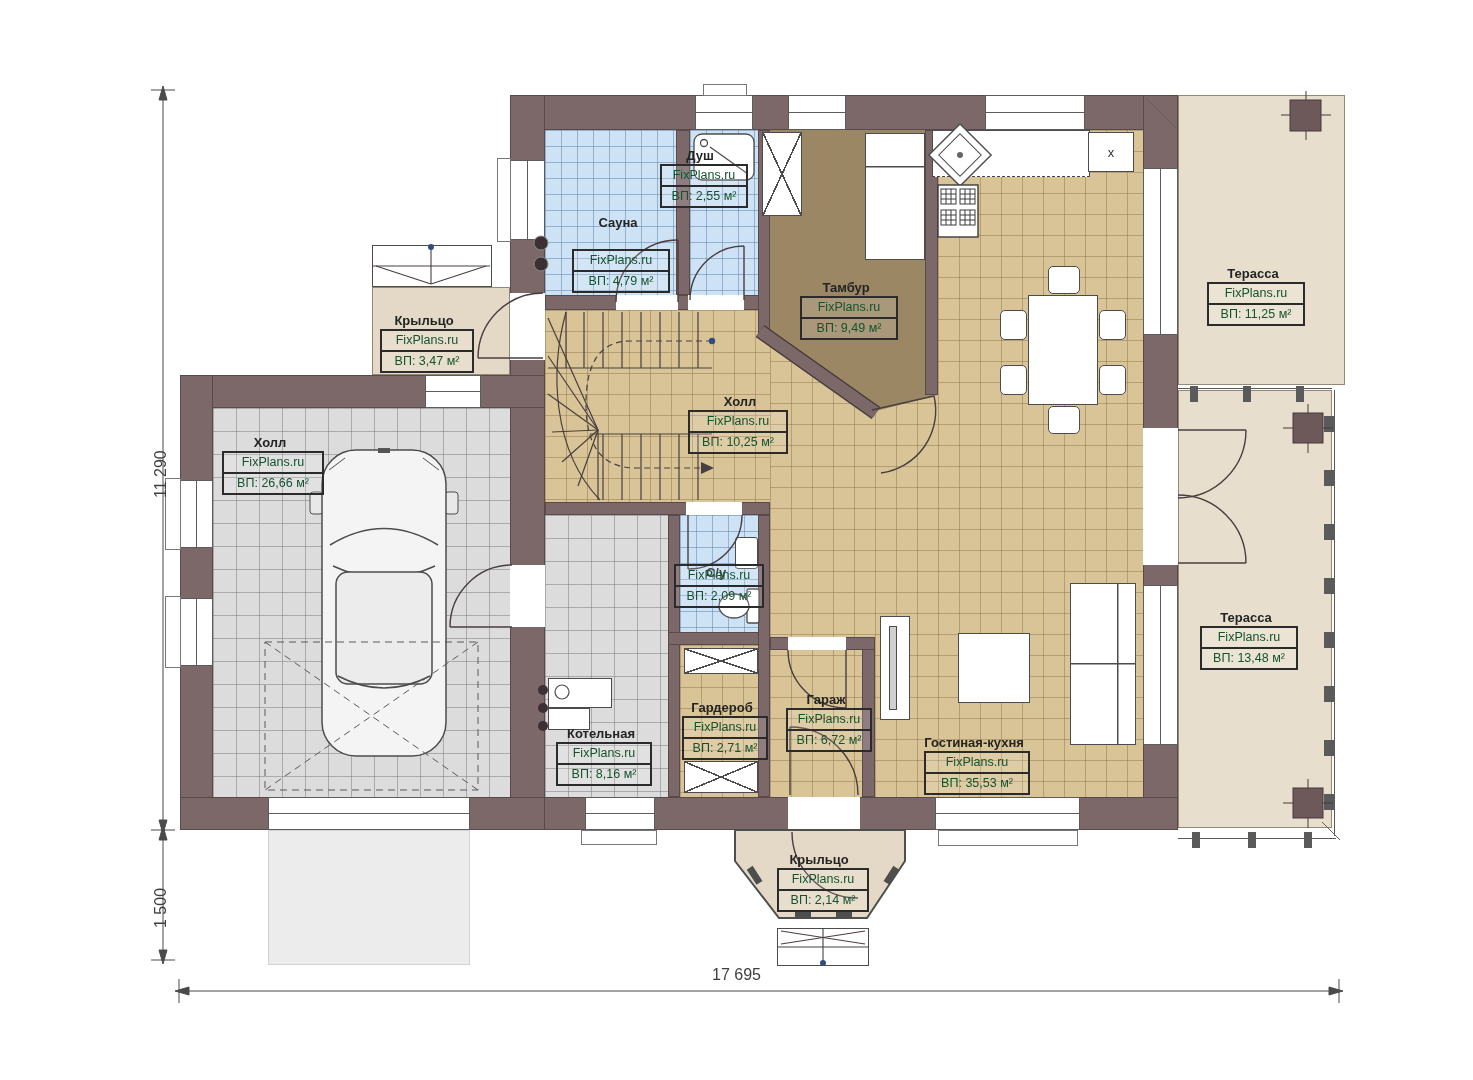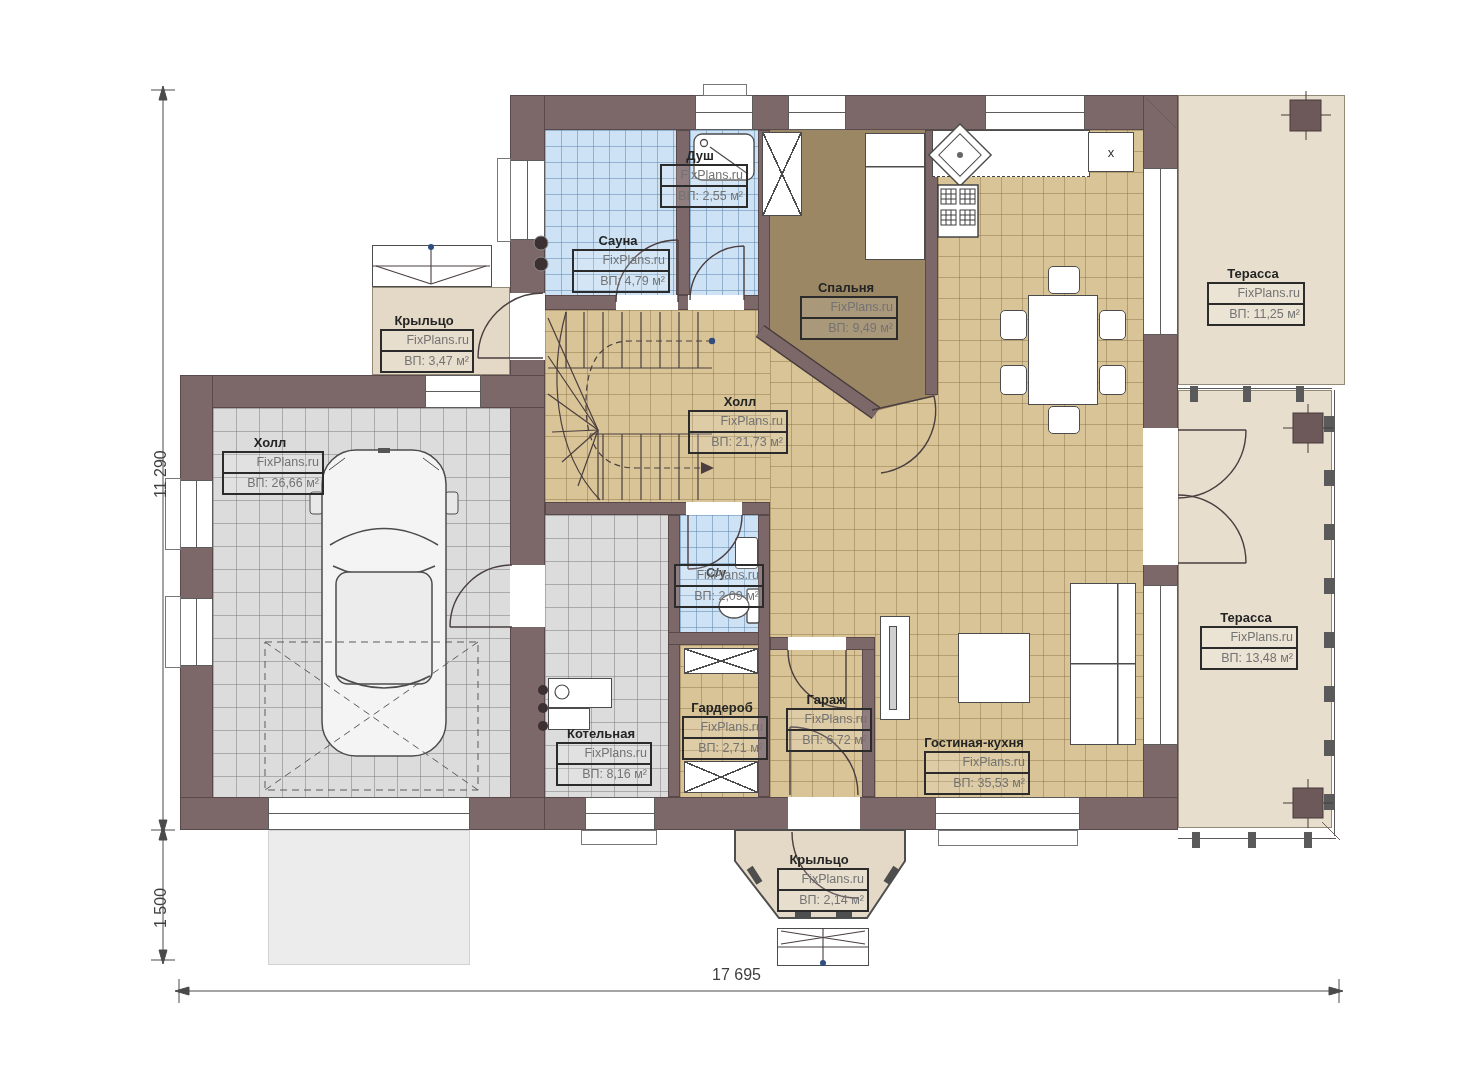--- a/index.html
+++ b/index.html
@@ -17,21 +17,21 @@
   .winv{background-image:linear-gradient(#5c5c5c,#5c5c5c);background-size:1px 100%;}
   .gap{position:absolute;background:#fff;}
   .sill{position:absolute;background:#fff;border:1px solid #777;box-sizing:border-box;}
   .wbox{position:absolute;background:#fff;border:1.5px solid #4c4c4c;box-sizing:border-box;}
   .xbox{position:absolute;background-color:#fff;border:1.5px solid #4c4c4c;box-sizing:border-box;
     background-image:linear-gradient(to top right,transparent calc(50% - .8px),#4c4c4c calc(50% - .8px),#4c4c4c calc(50% + .8px),transparent calc(50% + .8px)),
                      linear-gradient(to bottom right,transparent calc(50% - .8px),#4c4c4c calc(50% - .8px),#4c4c4c calc(50% + .8px),transparent calc(50% + .8px));}
   .post{position:absolute;background:#5a5a5a;}
   .rail{position:absolute;background:#5a5a5a;}
   .room-title{position:absolute;transform:translateX(-50%);font-weight:bold;font-size:13px;color:#242424;white-space:nowrap;z-index:30;}
-  .room-box{position:absolute;border:2px solid #2b2b2b;font-size:12.5px;color:#737373;text-align:right;background:rgba(255,255,255,.15);z-index:30;}
+  .room-box{position:absolute;border:2px solid #2b2b2b;font-size:12.5px;color:#14532d;text-align:center;background:rgba(255,255,255,.15);z-index:30;}
   .room-box div{padding:1px 3px;line-height:17px;white-space:nowrap;}
   .room-box .r1{border-bottom:2px solid #2b2b2b;}
   .dim{position:absolute;font-size:16px;color:#3f3f3f;white-space:nowrap;z-index:30;}
   .fridge{display:flex;align-items:center;justify-content:center;font-size:13px;color:#333;}
   svg.linework{position:absolute;left:0;top:0;z-index:20;}
 </style>
 </head>
 <body>
 
 <div class="plan">
@@ -319,49 +319,49 @@
       <polygon points="175,991 189,987 189,995"></polygon>
       <polygon points="1343,991 1329,987 1329,995"></polygon>
     </g>
   </svg>
 
   <div class="room-title" style="left:700px;top:148px">Душ</div>
   <div class="room-box" style="left:660px;top:164px;width:84px">
     <div class="r1">FixPlans.ru</div>
     <div class="r2">ВП: 2,55 м²</div>
   </div>
-  <div class="room-title" style="left:618px;top:233px">Сауна</div>
+  <div class="room-title" style="left:618px;top:215px">Сауна</div>
   <div class="room-box" style="left:572px;top:249px;width:94px">
     <div class="r1">FixPlans.ru</div>
     <div class="r2">ВП: 4,79 м²</div>
   </div>
   <div class="room-title" style="left:424px;top:313px">Крыльцо</div>
   <div class="room-box" style="left:380px;top:329px;width:90px">
     <div class="r1">FixPlans.ru</div>
     <div class="r2">ВП: 3,47 м²</div>
   </div>
-  <div class="room-title" style="left:846px;top:280px">Спальня</div>
+  <div class="room-title" style="left:846px;top:280px">Тамбур</div>
   <div class="room-box" style="left:800px;top:296px;width:94px">
     <div class="r1">FixPlans.ru</div>
     <div class="r2">ВП: 9,49 м²</div>
   </div>
   <div class="room-title" style="left:1253px;top:266px">Терасса</div>
   <div class="room-box" style="left:1207px;top:282px;width:94px">
     <div class="r1">FixPlans.ru</div>
     <div class="r2">ВП: 11,25 м²</div>
   </div>
   <div class="room-title" style="left:270px;top:435px">Холл</div>
   <div class="room-box" style="left:222px;top:451px;width:98px">
     <div class="r1">FixPlans.ru</div>
     <div class="r2">ВП: 26,66 м²</div>
   </div>
   <div class="room-title" style="left:740px;top:394px">Холл</div>
   <div class="room-box" style="left:688px;top:410px;width:96px">
     <div class="r1">FixPlans.ru</div>
-    <div class="r2">ВП: 21,73 м²</div>
+    <div class="r2">ВП: 10,25 м²</div>
   </div>
   <div class="room-title" style="left:716px;top:565px">С/у</div>
   <div class="room-box" style="left:674px;top:564px;width:86px">
     <div class="r1">FixPlans.ru</div>
     <div class="r2">ВП: 2,09 м²</div>
   </div>
   <div class="room-title" style="left:1246px;top:610px">Терасса</div>
   <div class="room-box" style="left:1200px;top:626px;width:94px">
     <div class="r1">FixPlans.ru</div>
     <div class="r2">ВП: 13,48 м²</div>

